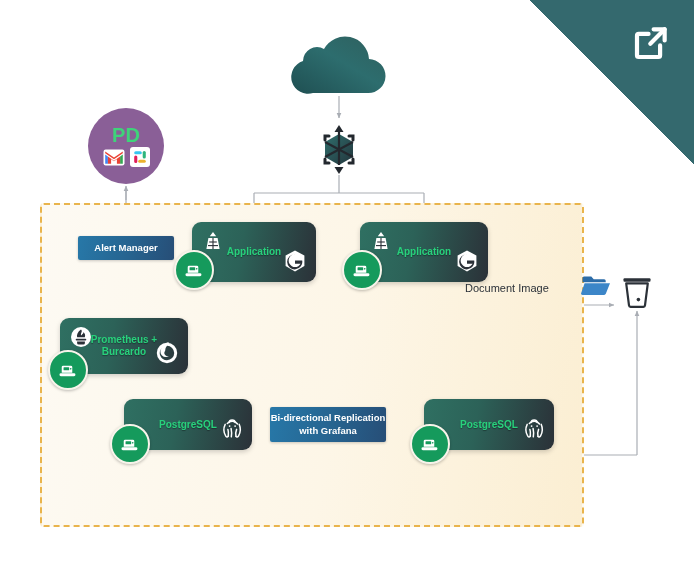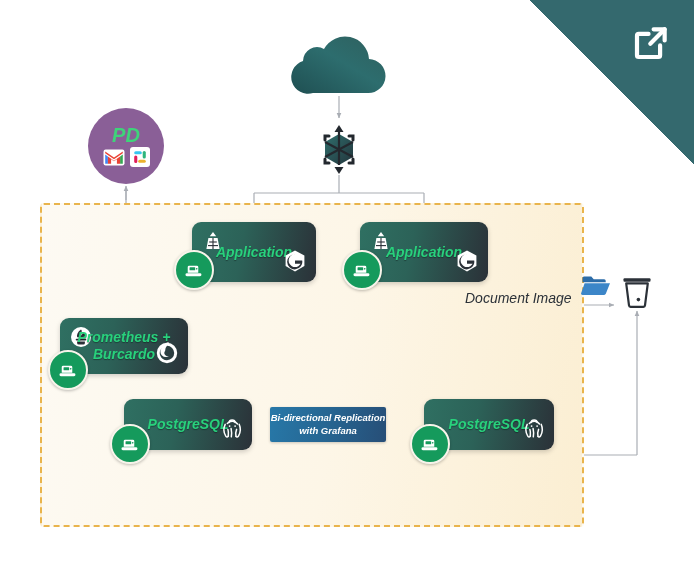--- a/index.html
+++ b/index.html
@@ -3,21 +3,21 @@
 <meta charset="utf-8">
 <style>
   html,body{margin:0;padding:0;}
   body{
     width:694px;height:565px;
     background:#ffffff;
     font-family:"Liberation Sans", sans-serif;
     overflow:hidden;
     position:relative;
   }
-  #stage{position:absolute;left:0;top:0;width:694px;height:565px;font-style:italic;}
+  #stage{position:absolute;left:0;top:0;width:694px;height:565px;}
 
   
   .corner-ribbon{
     position:absolute;right:0;top:0;width:164px;height:164px;
     background:linear-gradient(to bottom left, #34696e 0%, #34696e 50%, rgba(0,0,0,0) 50.2%);
   }
   .corner-ribbon .ext-icon{
     position:absolute;right:22px;top:22px;width:42px;height:42px;
   }
 
@@ -39,21 +39,21 @@
   
   .node{
     position:absolute;border-radius:9px;
     display:flex;align-items:center;justify-content:center;
     box-shadow:0 2px 5px rgba(0,0,0,.18);
   }
   .node.dark{
     background:linear-gradient(100deg,#2f7062 0%,#2c6258 40%,#2b3138 100%);
   }
   .node .title{
-    color:#28d17c;font-weight:bold;font-size:14px;text-align:center;line-height:1.2;
+    color:#28d17c;font-weight:bold;font-size:10px;text-align:center;line-height:1.2;
     text-shadow:0 1px 1px rgba(0,0,0,.35);
     z-index:3;
   }
   .node .corner-logo{position:absolute;right:9px;bottom:9px;z-index:3;}
   .node .top-logo{position:absolute;left:10px;top:8px;z-index:3;}
 
   
   .srv-badge{
     position:absolute;width:36px;height:36px;border-radius:50%;
     background:#159a5c;border:2px solid #f7f4ea;
@@ -81,22 +81,22 @@
 
   
   .cloud-ic{position:absolute;left:290px;top:27px;}
   .hex-ic{position:absolute;left:315px;top:123px;}
 
   
   .folder-ic{position:absolute;left:581px;top:274px;}
   .trash-ic{position:absolute;left:621px;top:275px;}
 
   .doc-label{
-    position:absolute;left:465px;top:290px;
-    font-size:14px;color:#2b3138;font-weight:500;
+    position:absolute;left:465px;top:282px;
+    font-size:11px;color:#2b3138;font-weight:500;
   }
 </style>
 </head>
 <body>
 
 <div id="stage">
 
   <svg id="wires" viewBox="0 0 694 565" xmlns="http://www.w3.org/2000/svg">
     <defs>
       <marker id="ar" markerWidth="7" markerHeight="7" refX="5.2" refY="3" orient="auto" markerUnits="userSpaceOnUse">
@@ -215,20 +215,23 @@
           <rect x="4.2" y="4.2" width="7.6" height="3.1" rx="1.55" fill="#36c5f0"></rect>
           <rect x="12.7" y="4.0" width="3.1" height="7.6" rx="1.55" fill="#2eb67d"></rect>
           <rect x="8.2" y="12.7" width="7.6" height="3.1" rx="1.55" fill="#ecb22e"></rect>
         </g>
       </svg>
     </div>
   </div>
 
   <div class="vlan-region"></div>
 
+  <div class="blue-box" style="left:78px;top:236px;width:96px;height:24px;">
+    <span>Alert Manager</span>
+  </div>
 
   <div class="node dark" style="left:192px;top:222px;width:124px;height:60px;">
     <svg class="top-logo" width="22" height="22" viewBox="0 0 22 22">
       <path fill="#ffffff" d="M11,2 L14.2,6.2 H7.8 z M6.4,8 H15.6 L17.6,19 H4.4 z"></path>
       <g stroke="#2b3138" stroke-width="1.1">
         <path d="M11,8 L11,19"></path>
           <path d="M7.2,12 H14.8"></path>
           <path d="M6,15.6 H16"></path>
       </g>
     </svg>

